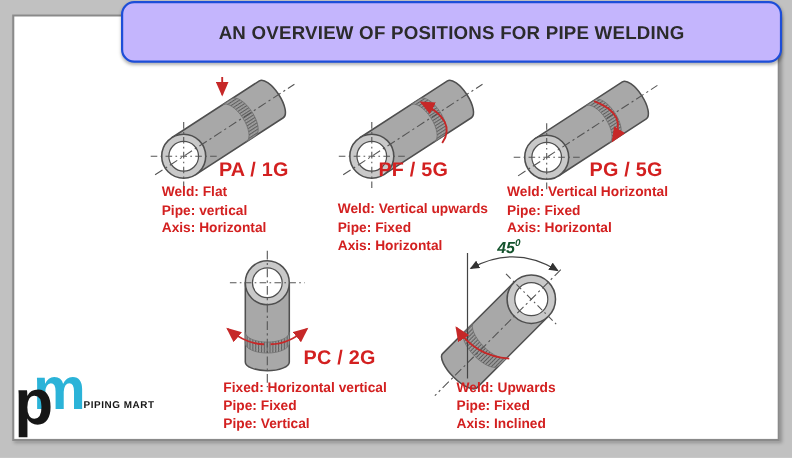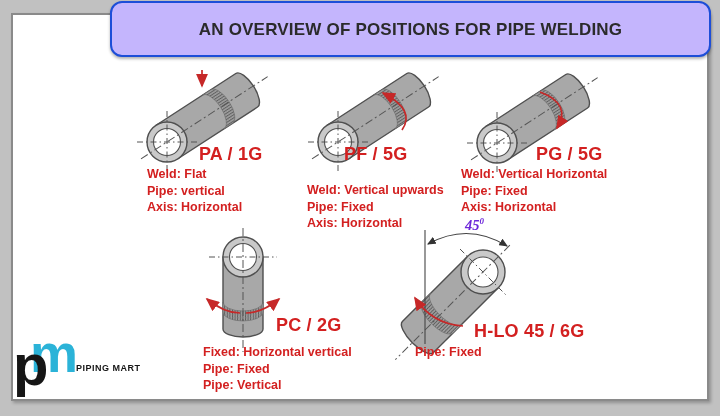--- a/index.html
+++ b/index.html
@@ -10,22 +10,22 @@
   .banner{position:absolute;left:62px;top:1px;width:597px;height:52px;background:#c4b5fd;
           border:2px solid #1d4ed8;border-radius:12px;box-shadow:0 2px 3px rgba(0,0,0,.3);
           display:flex;flex-direction:column;justify-content:center;align-items:center;z-index:5;margin-left:48px;}
   .banner .t{color:#2b2b2b;font-weight:bold;font-size:17px;line-height:23px;letter-spacing:.2px;}
   .fig{position:absolute;z-index:2;}
   .poslabel{position:absolute;z-index:6;color:#d32020;font-weight:bold;font-size:18px;
             letter-spacing:.2px;white-space:nowrap;}
   .desc{position:absolute;z-index:6;color:#d32020;font-weight:bold;font-size:12.5px;
         line-height:16.5px;white-space:nowrap;}
   .desc span{display:block;}
-  .angle{position:absolute;left:465px;top:216px;z-index:6;color:#6d28d9;font-weight:bold;
-         font-style:italic;font-size:14.5px;font-family:Liberation Serif, serif;}
+  .angle{position:absolute;left:452px;top:216px;z-index:6;color:#14532d;font-weight:bold;
+         font-style:italic;font-size:14.5px;}
   .angle sup{font-size:9px;}
   .dash{stroke:#555;stroke-width:1;stroke-dasharray:6 3 1.5 3;fill:none;}
   .axisdash{stroke:#555;stroke-width:1;stroke-dasharray:8 3 2 3;fill:none;}
   .pipebody{fill:#a8a8a8;stroke:#4f4f4f;stroke-width:1.4;stroke-linejoin:round;}
   .bandedge{stroke:#6a6a6a;stroke-width:.6;}
   .ringouter{fill:#c9c9c9;stroke:#4f4f4f;stroke-width:1.4;}
   .ringinner{fill:#ffffff;stroke:#4f4f4f;stroke-width:1.1;}
   .redline{stroke:#c62828;stroke-width:1.7;fill:none;}
   .annline{stroke:#444;stroke-width:1.1;fill:none;}
   .logo{position:absolute;left:12px;top:330px;z-index:6;}
@@ -160,21 +160,20 @@
     <line class="dash" x1="68" y1="35" x2="114" y2="81"></line>
     <line class="annline" x1="33" y1="16" x2="33" y2="130"></line>
     <path class="annline" d="M36,30 Q76,8 115,32" marker-start="url(#ab2)" marker-end="url(#ab1)"></path>
     <path class="redline" d="M71,112 Q40,110 23,84" marker-end="url(#ra5)"></path>
   </svg>
 
   <div class="poslabel" style="left:199px;top:144px">PA / 1G</div>
   <div class="poslabel" style="left:344px;top:144px">PF / 5G</div>
   <div class="poslabel" style="left:536px;top:144px">PG / 5G</div>
   <div class="poslabel" style="left:276px;top:315px">PC / 2G</div>
-  <div class="poslabel" style="left:474px;top:321px">H-LO 45 / 6G</div>
 
   <div class="desc" style="left:147px;top:166px">
     <span>Weld: Flat</span>
     <span>Pipe: vertical</span>
     <span>Axis: Horizontal</span>
   </div>
   <div class="desc" style="left:307px;top:182px">
     <span>Weld: Vertical upwards</span>
     <span>Pipe: Fixed</span>
     <span>Axis: Horizontal</span>
@@ -183,21 +182,23 @@
     <span>Weld: Vertical Horizontal</span>
     <span>Pipe: Fixed</span>
     <span>Axis: Horizontal</span>
   </div>
   <div class="desc" style="left:203px;top:344px">
     <span>Fixed: Horizontal vertical</span>
     <span>Pipe: Fixed</span>
     <span>Pipe: Vertical</span>
   </div>
   <div class="desc" style="left:415px;top:344px">
-    <span>Pipe: Fixed</span>
+    <span>Weld: Upwards</span>
+    <span>Pipe: Fixed</span>
+    <span>Axis: Inclined</span>
   </div>
 
   <div class="angle">
     <span>45</span><sup>0</sup>
   </div>
 
   <svg class="logo" width="140" height="72" viewBox="0 0 140 72">
     <text x="18" y="42" font-family="Liberation Sans, sans-serif" font-weight="bold" font-size="54" fill="#2bb3d8">m</text>
     <text x="1" y="55" font-family="Liberation Sans, sans-serif" font-weight="bold" font-size="58" fill="#161616">p</text>
     <text x="64" y="41" font-family="Liberation Sans, sans-serif" font-weight="bold" font-size="9" letter-spacing="0.5" fill="#161616">PIPING MART</text>

